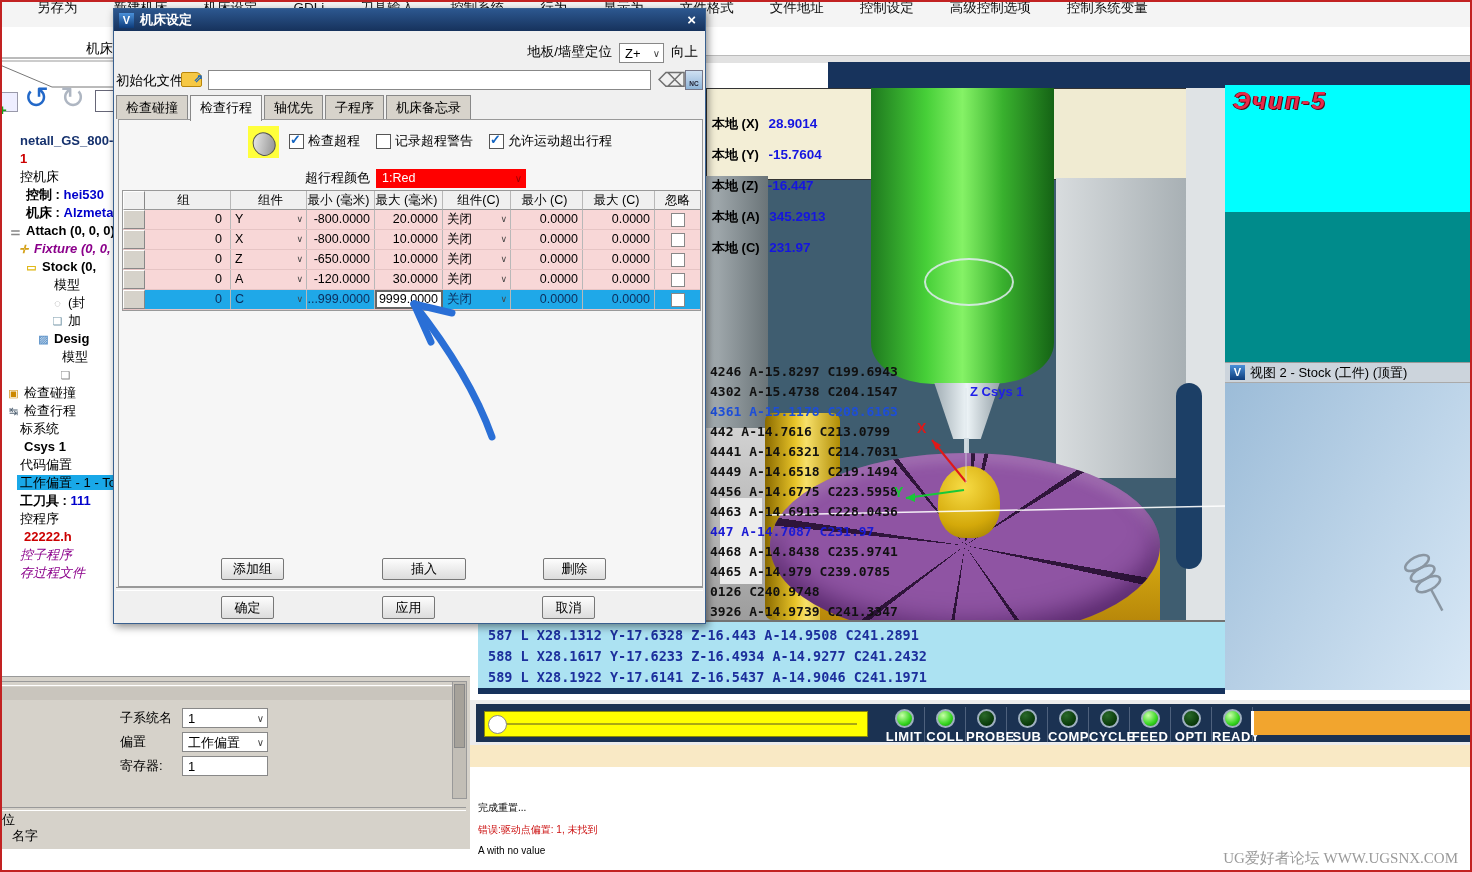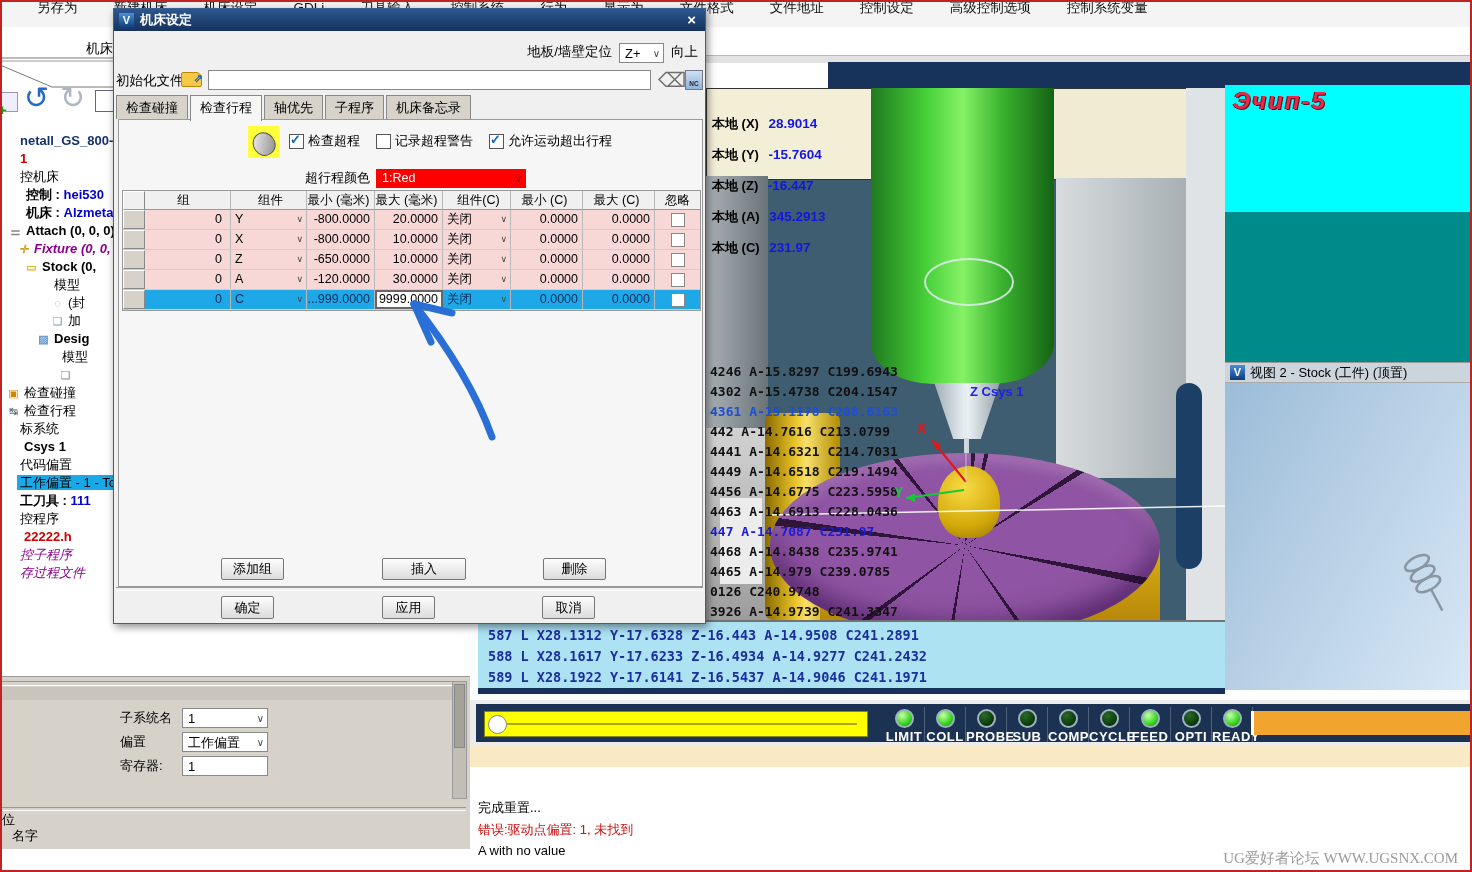--- a/index.html
+++ b/index.html
@@ -94,21 +94,21 @@
   
   .log{left:470px;top:767px;width:1002px;height:105px;background:#fff;}
   .log-tabstrip{position:absolute;left:0;top:0;width:1002px;height:27px;background:linear-gradient(#fdfdfd,#cfcfcf);
                 border-bottom:1px solid #666;margin-top:44px;}
   .log-tab{position:absolute;left:8px;top:1px;width:172px;height:26px;background:linear-gradient(#ffffff,#e4e4e4);
            border:1px solid #777;border-bottom:none;clip-path:polygon(0 0,calc(100% - 16px) 0,100% 100%,0 100%);
            display:flex;align-items:center;gap:6px;padding-left:6px;box-sizing:border-box;}
   .log-ico{width:17px;height:14px;background:#2a5db0;color:#fff;font-size:6px;font-weight:bold;
            text-align:center;line-height:14px;flex:0 0 auto;}
   .log-body{position:absolute;left:0;top:28px;width:1002px;height:77px;background:#fff;padding:2px 0 0 8px;box-sizing:border-box;}
-  .log-line{height:21.5px;line-height:21.5px;font-size:13px;white-space:nowrap;}
+  .log-line{height:21.5px;line-height:21.5px;font-size:10px;white-space:nowrap;}
   .watermark{position:absolute;right:14px;bottom:4px;color:#9a9a9a;font-size:15px;font-family:"Liberation Serif",serif;}
   
   .bl-panel{left:0;top:676px;width:470px;height:172px;background:#d6d2ca;border-top:1px solid #999;}
   .groove{position:absolute;left:2px;right:4px;top:4px;height:3px;border-top:1px solid #999;border-bottom:1px solid #fff;}
   .bl-band{position:absolute;left:2px;right:18px;top:10px;height:13px;background:#c9c5bd;}
   .form-row{position:absolute;left:120px;height:20px;line-height:20px;}
   .form-label{display:inline-block;width:62px;font-size:13px;}
   .form-ctl{position:relative;display:inline-block;width:86px;height:20px;background:#fff;border:1px solid #888;
             font-size:13px;line-height:20px;padding-left:5px;box-sizing:border-box;vertical-align:top;}
   .form-ctl .chev{position:absolute;right:3px;top:0;color:#444;font-size:10px;}

